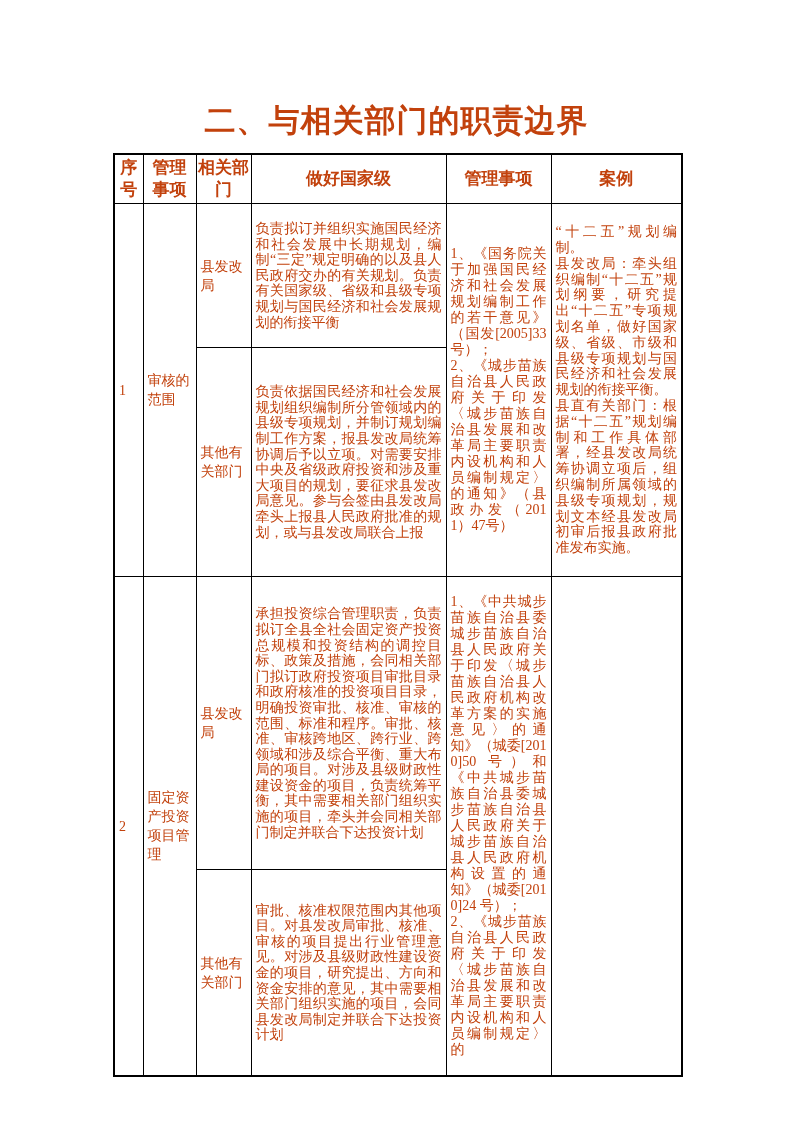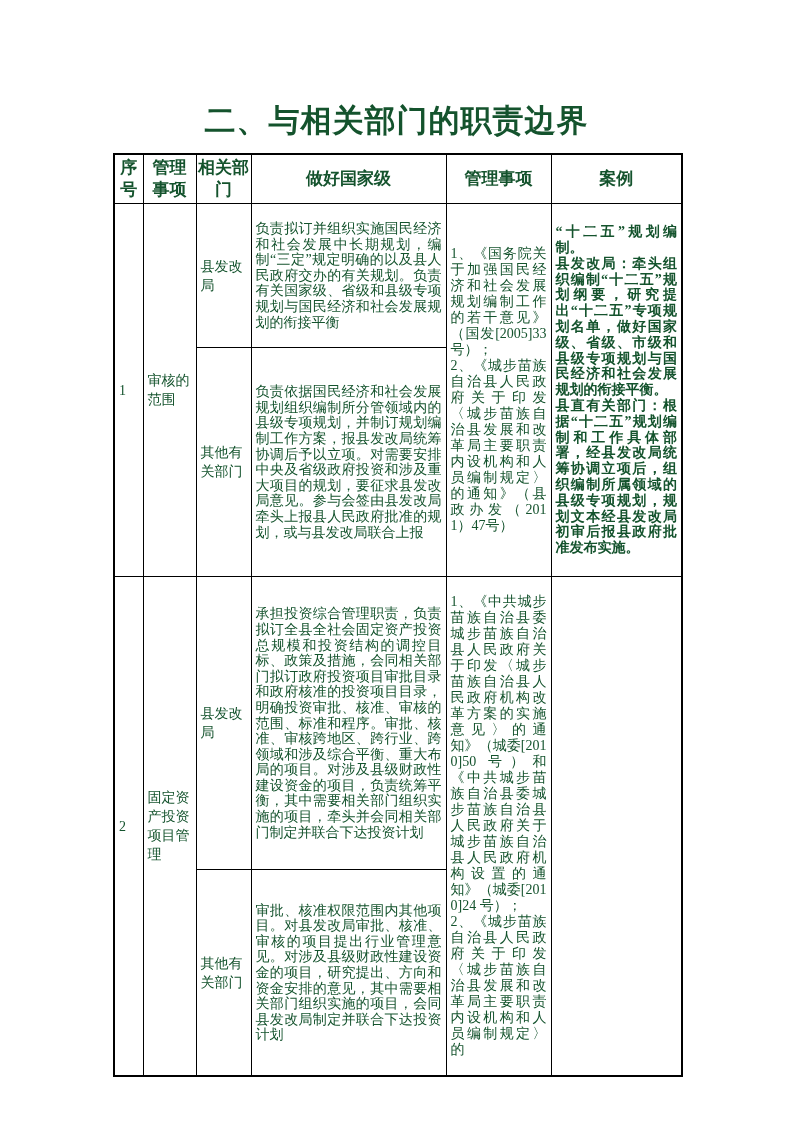--- a/index.html
+++ b/index.html
@@ -2,21 +2,21 @@
 <html><head>
 <meta charset="utf-8">
 <style>
   html, body { margin: 0; padding: 0; background: #888; }
   .page {
     position: relative;
     width: 793px;
     height: 1122px;
     margin: 0 auto;
     background: #ffffff;
-    color: #14532d;
+    color: #c2410c;
     font-family: "Liberation Serif", serif;
     overflow: hidden;
   }
   .doc-title {
     position: absolute;
     top: 102px;
     left: 0;
     width: 100%;
     margin: 0;
     text-align: center;
@@ -55,21 +55,21 @@
     line-height: 19px;
   }
   .cell-text {
     font-size: 14px;
     text-align: justify;
     white-space: pre-wrap;
     word-break: break-all;
   }
   .duty   { line-height: 15.6px; padding: 2px 5px; }
   .basis  { line-height: 16px;   padding: 2px 5px; }
-  .case   { line-height: 15.8px; padding: 2px 4px; vertical-align: top; font-weight: bold; }
+  .case   { line-height: 15.8px; padding: 2px 4px; vertical-align: top; }
 </style>
 </head>
 <body>
 
 <div class="page">
 
   <h1 class="doc-title">二、与相关部门的职责边界</h1>
 
   <table class="duty-table">
     <colgroup>

